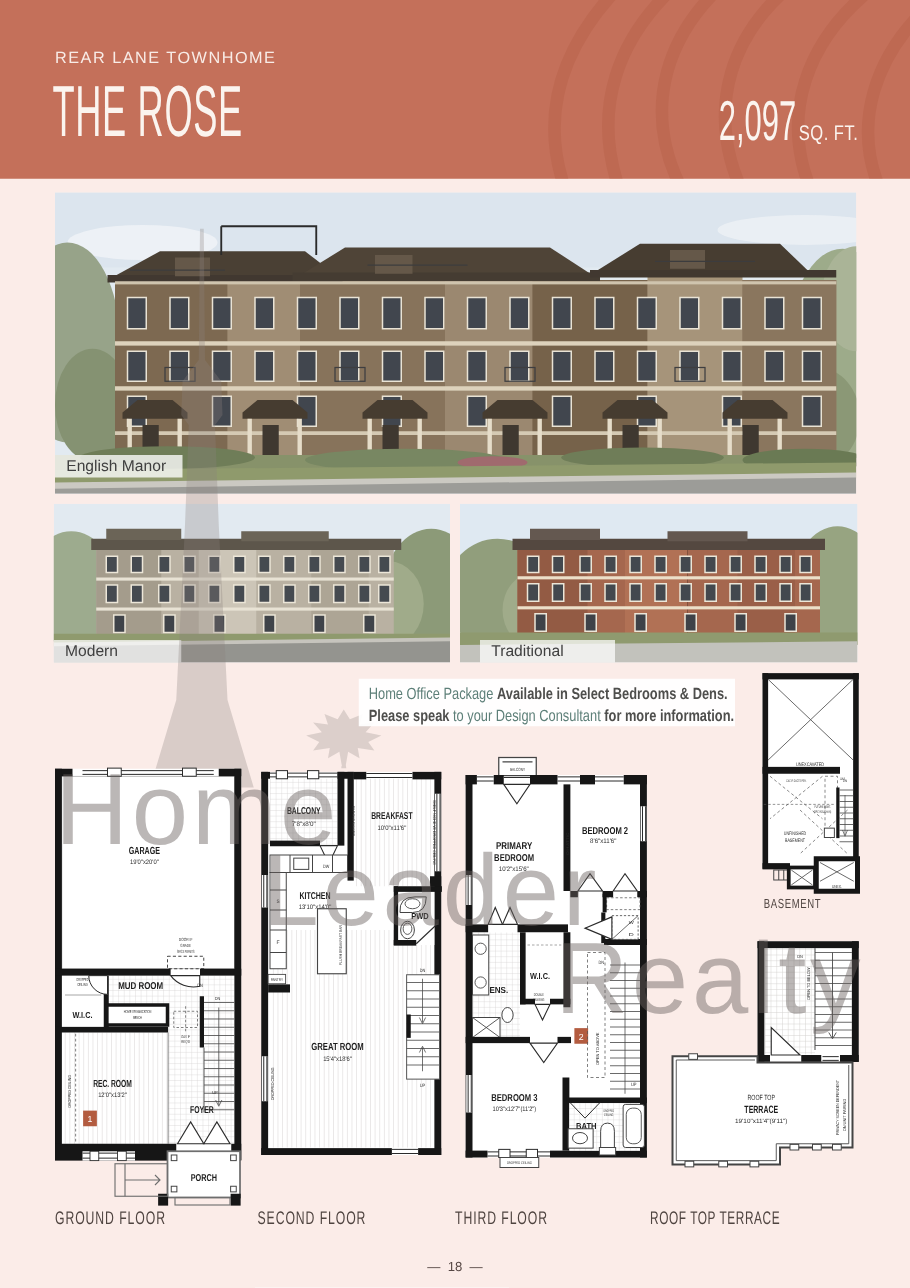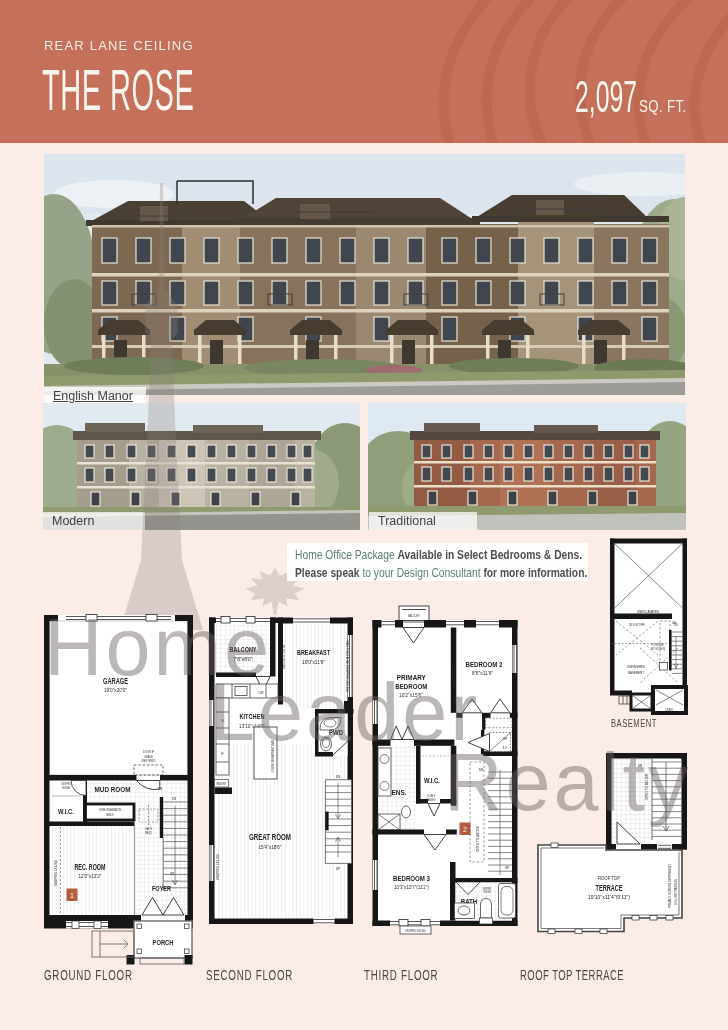--- a/index.html
+++ b/index.html
@@ -17,21 +17,21 @@
     <g fill="none" stroke="#b8634b" stroke-width="10" opacity="0.5">
       <path d="M 120 160 C 80 90 100 20 170 -30"></path>
       <path d="M 170 165 C 130 95 150 15 230 -30"></path>
       <path d="M 225 165 C 190 100 210 25 290 -25"></path>
       <path d="M 278 160 C 250 105 265 40 330 -10"></path>
       <path d="M 65 150 C 45 90 60 30 120 -20"></path>
       <path d="M 20 145 C 5 95 15 45 60 -5"></path>
     </g>
   </svg>
 
-  <div class="abs" style="left:44px;top:38px;font-size:13px;letter-spacing:1.2px;color:#f8ece7;">REAR LANE CEILING</div>
+  <div class="abs" style="left:44px;top:38px;font-size:13px;letter-spacing:1.2px;color:#f8ece7;">REAR LANE TOWNHOME</div>
 
   <div class="abs" style="left:42px;top:56px;font-size:58px;color:#fbf4ef;transform:scaleX(0.50);transform-origin:0 0;white-space:nowrap;letter-spacing:1px;">THE ROSE</div>
 
   <div class="abs" style="left:575px;top:71px;width:120px;">
     <span style="font-size:45px;color:#fbf4ef;display:inline-block;transform:scaleX(0.55);transform-origin:0 0;letter-spacing:0px;">2,097</span>
   </div>
   <div class="abs" style="left:639px;top:97px;font-size:17px;color:#fbf4ef;transform:scaleX(0.78);transform-origin:0 0;white-space:nowrap;letter-spacing:0.5px;">SQ. FT.</div>
 
 </div>
 
@@ -168,21 +168,21 @@
 
 <path d="M 0 222 L 641 216 L 641 228 L 0 234 Z" fill="#8f9a6c"></path>
 
 <path d="M 0 232 L 641 224 L 641 229 L 0 238 Z" fill="#cbc9c2"></path>
 
 <path d="M 0 237 L 641 228 L 641 241 L 0 241 Z" fill="#9c9c98"></path>
 
 <path d="M 133 27 L 133 50 M 133 27 L 209 27 L 209 50" fill="none" stroke="#2b2b2b" stroke-width="1.5"></path>
 </svg>
 
-  <div class="abs" style="left:0;top:233px;width:102px;height:18px;background:rgba(255,255,255,0.78);color:#3f3f3f;font-size:12.5px;line-height:18px;padding-left:9px;box-sizing:border-box;text-decoration:underline;">English Manor</div>
+  <div class="abs" style="left:0;top:210px;width:102px;height:18px;background:rgba(255,255,255,0.78);color:#3f3f3f;font-size:12.5px;line-height:18px;padding-left:9px;box-sizing:border-box;">English Manor</div>
 </div>
 
 <div class="abs" style="left:43px;top:403px;width:383px;height:127px;">
 <svg width="317" height="127" viewBox="0 0 317 127">
 <rect width="317" height="127" fill="#e2eaf1"></rect>
 <ellipse cx="14" cy="68" rx="36" ry="46" fill="#9dab8e"></ellipse>
 <ellipse cx="302" cy="70" rx="38" ry="50" fill="#8c9a78"></ellipse>
 <ellipse cx="268" cy="80" rx="28" ry="34" fill="#a0ab8a"></ellipse>
 
 <rect x="34" y="36" width="238" height="72" fill="#b9b1a2"></rect>
@@ -284,21 +284,21 @@
         <rect x="140" y="88" width="9" height="14" fill="#3e4248" stroke="#ece6d8" stroke-width="1.2"></rect>
         <rect x="180" y="88" width="9" height="14" fill="#3e4248" stroke="#ece6d8" stroke-width="1.2"></rect>
         <rect x="220" y="88" width="9" height="14" fill="#3e4248" stroke="#ece6d8" stroke-width="1.2"></rect>
         <rect x="260" y="88" width="9" height="14" fill="#3e4248" stroke="#ece6d8" stroke-width="1.2"></rect>
 
 <rect x="0" y="103" width="318" height="10" fill="#8f9a6f"></rect>
 
 <path d="M 0 113 L 318 110 L 318 127 L 0 127 Z" fill="#c2c2bc"></path>
 </svg>
 
-  <div class="abs" style="left:1px;top:109px;width:108px;height:18px;background:rgba(255,255,255,0.72);color:#3f3f3f;font-size:12.5px;line-height:18px;padding-left:9px;box-sizing:border-box;">Traditional</div>
+  <div class="abs" style="left:16px;top:109px;width:108px;height:18px;background:rgba(255,255,255,0.72);color:#3f3f3f;font-size:12.5px;line-height:18px;padding-left:9px;box-sizing:border-box;">Traditional</div>
 </div>
 
 <div class="abs" style="left:287px;top:543px;width:301px;height:38px;background:rgba(255,255,255,0.93);z-index:2;"></div>
 <div class="abs" style="left:295px;top:546px;font-size:13px;line-height:17.5px;white-space:nowrap;transform:scaleX(0.79);transform-origin:0 0;z-index:2;">
   <span style="color:#5d7f78;">Home Office Package </span><span style="color:#4e4e4c;font-weight:bold;">Available in Select Bedrooms &amp; Dens.</span><br>
   <span style="color:#4e4e4c;font-weight:bold;">Please speak </span><span style="color:#5d7f78;">to your Design Consultant </span><span style="color:#4e4e4c;font-weight:bold;">for more information.</span>
 </div>
 
 <svg class="abs" style="left:0;top:0;pointer-events:none;" width="728" height="1030" viewBox="0 0 728 1030">
   <g fill="#8a817f" opacity="0.30">
@@ -925,14 +925,15 @@
     <text x="444" y="810">Realty</text>
   </g>
 </svg>
 
 <div class="abs" style="left:44px;top:967px;font-size:14.6px;letter-spacing:1.1px;color:#4f4440;transform:scaleX(0.67);transform-origin:0 0;white-space:nowrap;">GROUND FLOOR</div>
 <div class="abs" style="left:206px;top:967px;font-size:14.6px;letter-spacing:1.1px;color:#4f4440;transform:scaleX(0.67);transform-origin:0 0;white-space:nowrap;">SECOND FLOOR</div>
 <div class="abs" style="left:364px;top:967px;font-size:14.6px;letter-spacing:1.1px;color:#4f4440;transform:scaleX(0.67);transform-origin:0 0;white-space:nowrap;">THIRD FLOOR</div>
 <div class="abs" style="left:520px;top:967px;font-size:14.6px;letter-spacing:0.7px;color:#4f4440;transform:scaleX(0.65);transform-origin:0 0;white-space:nowrap;">ROOF TOP TERRACE</div>
 <div class="abs" style="left:611px;top:717px;font-size:10.6px;letter-spacing:0.7px;color:#4f4440;transform:scaleX(0.72);transform-origin:0 0;white-space:nowrap;">BASEMENT</div>
 
+<div class="abs" style="left:0;top:1008px;width:728px;text-align:center;font-size:10.5px;color:#564744;">—&nbsp; 18 &nbsp;—</div>
 
 </div>
 
 </body></html>

